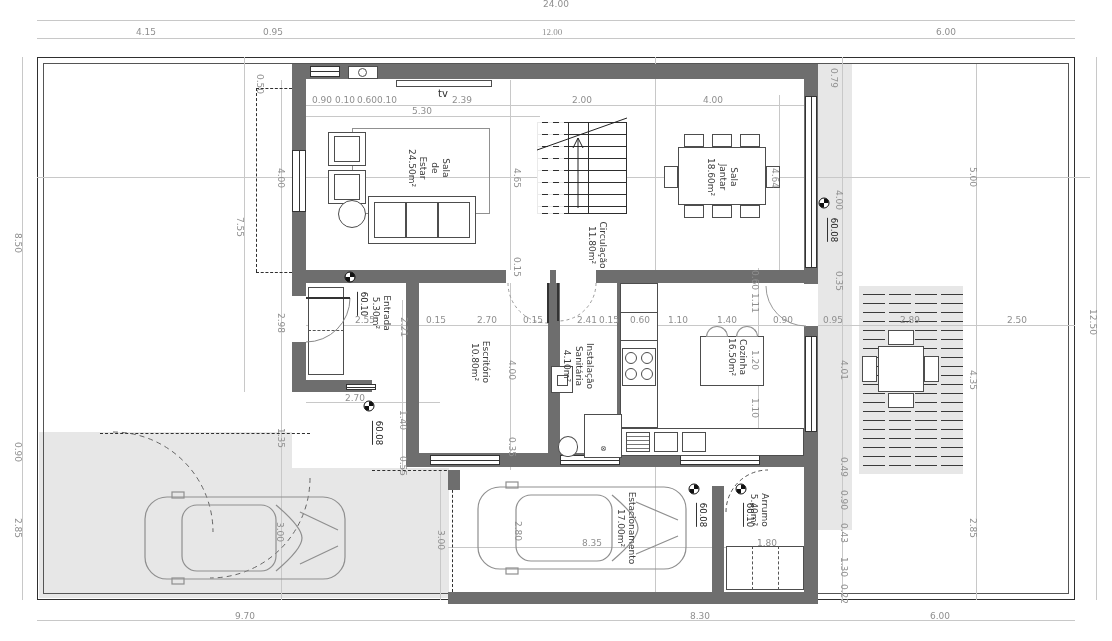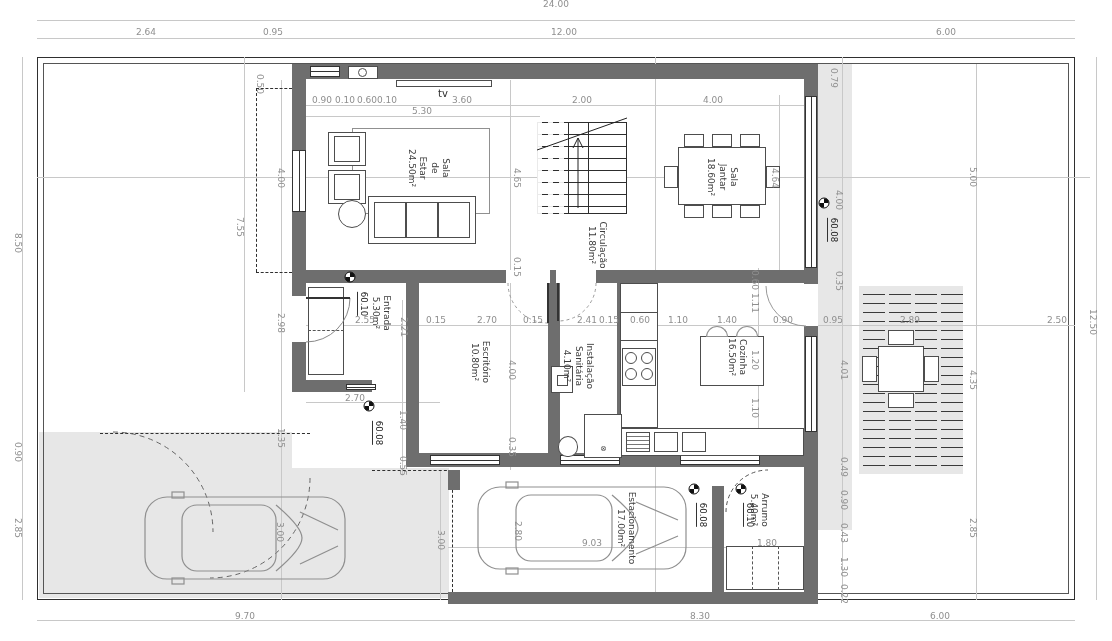--- a/index.html
+++ b/index.html
@@ -206,29 +206,29 @@
       <rect x="516" y="495" width="96" height="66" rx="15"></rect>
       <path d="M612,495 q26,22 26,33 q0,11 -26,33"></path>
       <path d="M636,502 L678,520 M636,554 L678,536"></path>
       <rect x="506" y="482" width="12" height="6"></rect>
       <rect x="506" y="568" width="12" height="6"></rect>
     </g>
   </svg>
 
   <div id="dim-layer">
       <span class="dim" style="left: 556px; top: 4px;">24.00</span>
-      <span class="dim" style="left: 146px; top: 32px;">2.64</span>
+      <span class="dim" style="left: 146px; top: 32px;">4.15</span>
       <span class="dim" style="left: 273px; top: 32px;">0.95</span>
-      <span class="dim" style="left: 564px; top: 32px;">12.00</span>
+      <span class="dim" style="left: 552px; top: 32px; font-family: Liberation Serif, serif;">12.00</span>
       <span class="dim" style="left: 946px; top: 32px;">6.00</span>
       <span class="dim" style="left: 322px; top: 100px;">0.90</span>
       <span class="dim" style="left: 345px; top: 100px;">0.10</span>
       <span class="dim" style="left: 367px; top: 100px;">0.60</span>
       <span class="dim" style="left: 387px; top: 100px;">0.10</span>
-      <span class="dim" style="left: 462px; top: 100px;">3.60</span>
+      <span class="dim" style="left: 462px; top: 100px;">2.39</span>
       <span class="dim" style="left: 422px; top: 111px;">5.30</span>
       <span class="dim" style="left: 582px; top: 100px;">2.00</span>
       <span class="dim" style="left: 713px; top: 100px;">4.00</span>
       <span class="dim v" style="left: 259px; top: 84px;">0.50</span>
       <span class="dim v" style="left: 833px; top: 78px;">0.79</span>
       <span class="dim v" style="left: 17px; top: 243px;">8.50</span>
       <span class="dim v" style="left: 17px; top: 452px;">0.90</span>
       <span class="dim v" style="left: 17px; top: 528px;">2.85</span>
       <span class="dim v" style="left: 239px; top: 227px;">7.55</span>
       <span class="dim v" style="left: 280px; top: 178px;">4.00</span>
@@ -246,42 +246,42 @@
       <span class="dim" style="left: 487px; top: 320px;">2.70</span>
       <span class="dim" style="left: 533px; top: 320px;">0.15</span>
       <span class="dim" style="left: 587px; top: 320px;">2.41</span>
       <span class="dim" style="left: 609px; top: 320px;">0.15</span>
       <span class="dim" style="left: 640px; top: 320px;">0.60</span>
       <span class="dim" style="left: 678px; top: 320px;">1.10</span>
       <span class="dim" style="left: 727px; top: 320px;">1.40</span>
       <span class="dim" style="left: 783px; top: 320px;">0.90</span>
       <span class="dim" style="left: 833px; top: 320px;">0.95</span>
       <span class="dim" style="left: 910px; top: 320px;">2.89</span>
-      <span class="dim" style="left: 1017px; top: 320px; margin-left: 40px;">2.50</span>
+      <span class="dim" style="left: 1017px; top: 320px;">2.50</span>
       <span class="dim v" style="left: 754px; top: 280px;">0.60</span>
       <span class="dim v" style="left: 754px; top: 303px;">1.11</span>
       <span class="dim v" style="left: 754px; top: 360px;">1.20</span>
       <span class="dim v" style="left: 754px; top: 408px;">1.10</span>
       <span class="dim" style="left: 355px; top: 398px;">2.70</span>
       <span class="dim v" style="left: 402px; top: 420px;">1.40</span>
       <span class="dim v" style="left: 402px; top: 466px;">0.55</span>
       <span class="dim v" style="left: 838px; top: 200px;">4.00</span>
       <span class="dim v" style="left: 838px; top: 281px;">0.35</span>
       <span class="dim v" style="left: 843px; top: 370px;">4.01</span>
       <span class="dim v" style="left: 843px; top: 467px;">0.49</span>
       <span class="dim v" style="left: 843px; top: 500px;">0.90</span>
       <span class="dim v" style="left: 843px; top: 533px;">0.43</span>
       <span class="dim v" style="left: 843px; top: 567px;">1.30</span>
       <span class="dim v" style="left: 843px; top: 594px;">0.22</span>
       <span class="dim v" style="left: 972px; top: 177px;">5.00</span>
       <span class="dim v" style="left: 972px; top: 380px;">4.35</span>
       <span class="dim v" style="left: 972px; top: 528px;">2.85</span>
       <span class="dim v" style="left: 1092px; top: 322px;">12.50</span>
       <span class="dim v" style="left: 517px; top: 531px;">2.80</span>
-      <span class="dim" style="left: 592px; top: 543px;">9.03</span>
+      <span class="dim" style="left: 592px; top: 543px;">8.35</span>
       <span class="dim v" style="left: 440px; top: 540px;">3.00</span>
       <span class="dim" style="left: 767px; top: 543px;">1.80</span>
       <span class="dim" style="left: 245px; top: 616px;">9.70</span>
       <span class="dim" style="left: 700px; top: 616px; text-align: right;">8.30</span>
       <span class="dim" style="left: 940px; top: 616px;">6.00</span>
     </div>
   <div id="room-layer">
       <div class="room" style="left: 428px; top: 168px;">Sala
 de
 Estar

